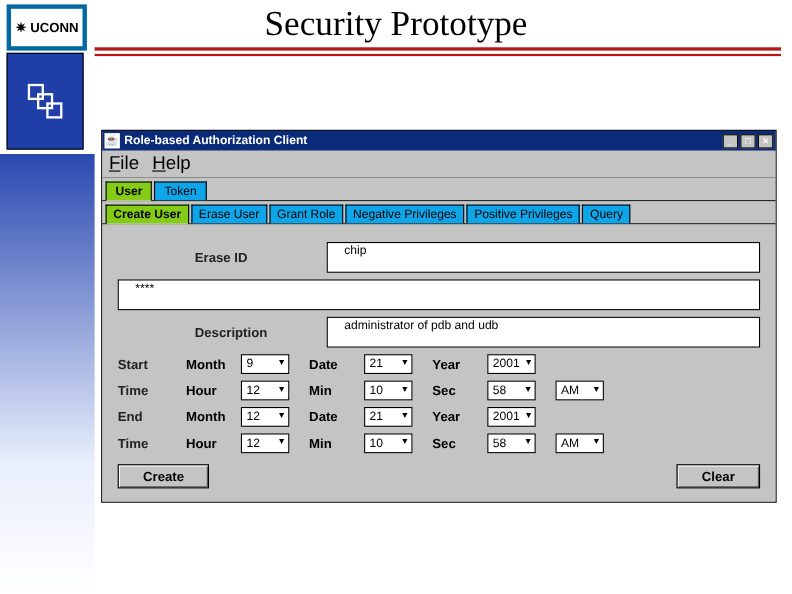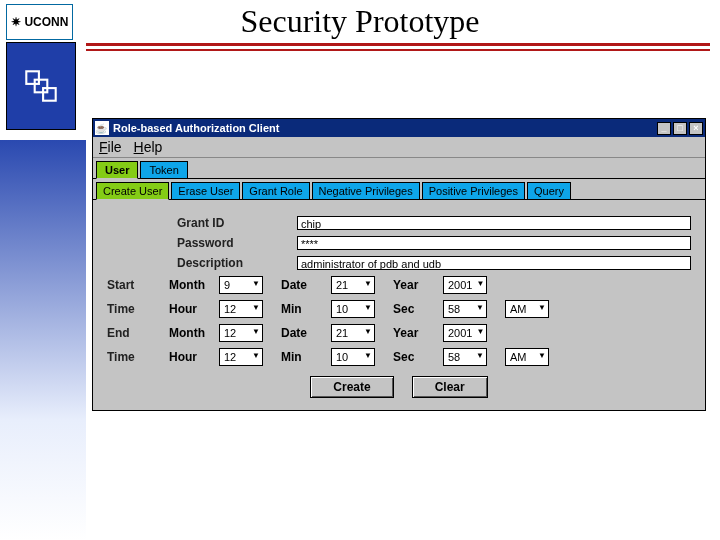--- a/index.html
+++ b/index.html
@@ -32,21 +32,21 @@
     border-top:1px solid #b11818;
   }
 
   .uconn-badge {
     position: absolute;
     top: 4px; left: 6px;
     width: 76px;
   }
   .uconn-bar {
     font-size: 12px; font-weight: bold;
-    border: 1px solid #0369a1; padding: 10px 4px;
+    border: 4px solid #0369a1; padding: 10px 4px;
     display: inline-block; background:#fff;
   }
   .uconn-sq {
     margin-top: 2px;
     width: 70px; height: 88px;
     background: #1f3ea8;
     border: 1px solid #000;
     display:flex; align-items:center; justify-content:center;
   }
   .uconn-sq svg { width: 42px; height: 42px; }
@@ -86,21 +86,21 @@
     font-size:9px; line-height:11px; text-align:center;
     font-weight:bold;
   }
 
   .menubar {
     background:#c4c4c4;
     padding:2px 6px;
     display:flex; gap:12px;
     border-bottom:1px solid #888;
   }
-  .menubar span { font-size:14px; }
+  .menubar span { font-size:17px; }
   .menubar span u { text-decoration:underline; }
 
   .tabs1, .tabs2 {
     display:flex;
     background:#c4c4c4;
     padding:3px 3px 0 3px;
   }
   .tab {
     border:1px solid #000;
     border-bottom:none;
@@ -113,56 +113,56 @@
   .tab.active {
     background:#84cc16;
     font-weight:bold;
     z-index:2;
     border-bottom:1px solid #c4c4c4;
     margin-bottom:-1px;
   }
   .tabs1 { border-bottom:1px solid #000; }
   .tabs2 { border-bottom:1px solid #000; }
   .tabs2 .tab { font-weight:normal; font-size:11px; padding:2px 6px; }
-  .tabs2 .tab.active { font-weight:normal; }
+  .tabs2 .tab.active { font-weight:bold; }
 
   .form {
     background:#c4c4c4;
     padding:10px 14px 12px 14px;
   }
   .row {
     display:flex; align-items:center;
     margin:6px 0;
   }
   .lbl { width:120px; font-weight:bold; color:#222; font-size:12px; }
   .inp {
     flex:1;
     background:#fff;
     border:1px solid #000;
-    height:14px; padding:1px 3px;
+    height:28px; padding:1px 15px;
     font-size:11px;
   }
   .daterow {
     display:flex; align-items:center; margin:6px 0; gap:6px;
   }
   .daterow .lbl { width:56px; font-weight:bold; font-size:12px; }
   .daterow .sublbl { font-weight:bold; font-size:12px; width:44px; }
   .dd {
     display:flex; align-items:center;
     background:#fff; border:1px solid #000;
     height:18px; min-width:44px; padding:0 14px 0 4px;
     font-size:11px; position:relative;
   }
   .dd::after {
     content:"▼";
     position:absolute; right:2px; top:2px;
     font-size:8px; color:#000;
   }
   .btnrow {
-    display:flex; gap:18px; justify-content:center;
+    display:flex; gap:18px; justify-content:space-between;
     margin-top:10px;
   }
   .btn {
     border:1px solid #000;
     background:#c4c4c4;
     padding:3px 22px;
     font-size:12px; font-weight:bold;
     box-shadow: inset 1px 1px 0 #fff, inset -1px -1px 0 #555;
   }
   .gap6 { width:6px; }
@@ -218,26 +218,25 @@
     <div class="tab">Erase User</div>
     <div class="tab">Grant Role</div>
     <div class="tab">Negative Privileges</div>
     <div class="tab">Positive Privileges</div>
     <div class="tab">Query</div>
   </div>
 
   <div class="form">
 
     <div class="row">
-      <div class="lbl" style="margin-left:70px;">Grant ID</div>
+      <div class="lbl" style="margin-left:70px;">Erase ID</div>
       <div class="inp">chip</div>
     </div>
 
     <div class="row">
-      <div class="lbl" style="margin-left:70px;">Password</div>
       <div class="inp">****</div>
     </div>
 
     <div class="row">
       <div class="lbl" style="margin-left:70px;">Description</div>
       <div class="inp">administrator of pdb and udb</div>
     </div>
 
     <div class="daterow">
       <div class="lbl">Start</div>

